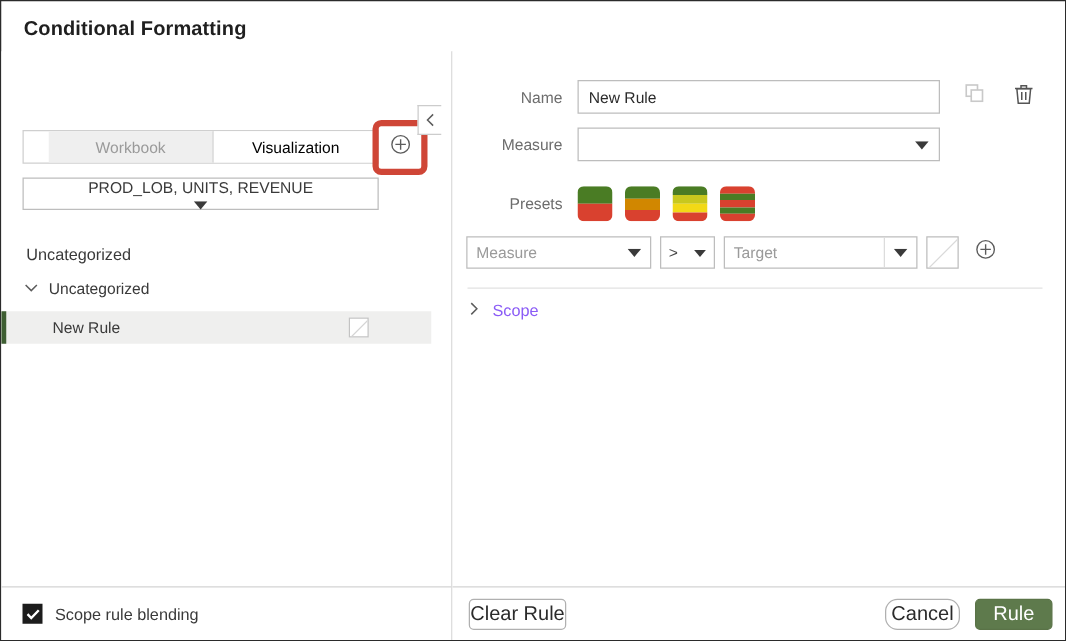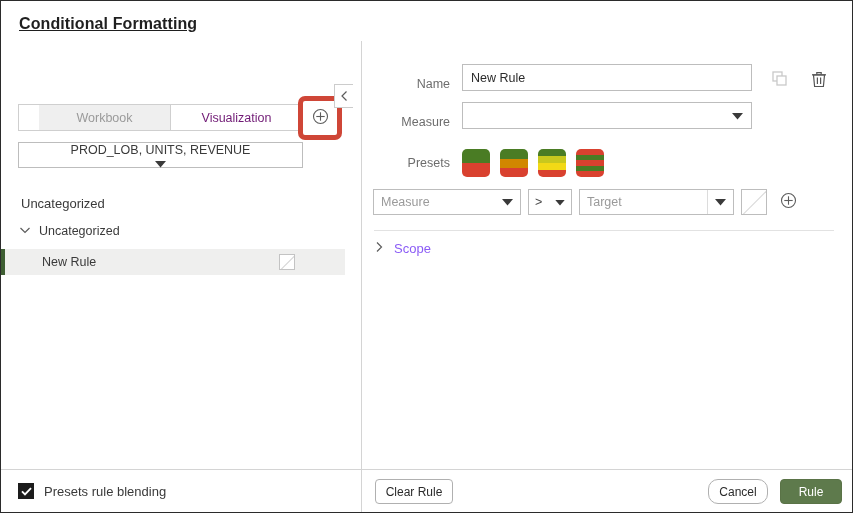--- a/index.html
+++ b/index.html
@@ -23,21 +23,20 @@
 
   
   .dialog-title {
     position: absolute;
     left: 18px;
     top: 14px;
     font-size: 16px;
     font-weight: bold;
     color: #1f1f1f;
     letter-spacing: 0.1px;
-    text-decoration: underline;
   }
 
   
   .left-panel {
     position: absolute;
     left: 0;
     top: 40px;
     width: 360px;
     bottom: 0;
     background: #ffffff;
@@ -88,21 +87,21 @@
     box-sizing: border-box;
   }
   .tab.inactive {
     background: #efefef;
     color: #9a9a9a;
     border-right: 1px solid #cfcfcf;
     margin-left: 20px;
   }
   .tab.active {
     background: #ffffff;
-    color: #701a75;
+    color: #000000;
   }
 
   .add-rule-btn {
     position: absolute;
     left: 306px;
     top: 64px;
     width: 26px;
     height: 26px;
     display: flex;
     align-items: center;
@@ -234,21 +233,21 @@
     position: absolute;
     left: 361px;
     top: 40px;
     right: 0;
     bottom: 0;
     background: #ffffff;
   }
   .form-row {
     position: absolute;
     display: flex;
-    align-items: flex-end;
+    align-items: center;
   }
   .form-label {
     width: 100px;
     text-align: right;
     font-size: 12.5px;
     color: #6d6d6d;
     padding-right: 12px;
     box-sizing: border-box;
   }
   .text-input {
@@ -406,21 +405,21 @@
     position: absolute;
     left: 0;
     right: 0;
     bottom: 0;
     height: 42px;
   }
   .btn {
     position: absolute;
     height: 25px;
     border-radius: 4px;
-    font-size: 12px;
+    font-size: 16px;
     display: flex;
     align-items: center;
     justify-content: center;
     box-sizing: border-box;
   }
   .btn-outline {
     border: 1px solid #b0b0b0;
     background: #ffffff;
     color: #2b2b2b;
   }
@@ -499,21 +498,21 @@
     </div>
 
     <div class="bottom-divider-left"></div>
 
     <div class="blend-row">
       <div class="checkbox">
         <svg width="11" height="9" viewBox="0 0 11 9">
           <polyline points="1,4.3 4,7.4 10,1.2" fill="none" stroke="#ffffff" stroke-width="1.9"></polyline>
         </svg>
       </div>
-      <div class="blend-label">Presets rule blending</div>
+      <div class="blend-label">Scope rule blending</div>
     </div>
   </div>
 
   <div class="panel-divider-v"></div>
 
   <div class="right-panel">
 
     <div class="form-row" style="left:0; top:23px;">
       <div class="form-label">Name</div>
       <div class="text-input">

